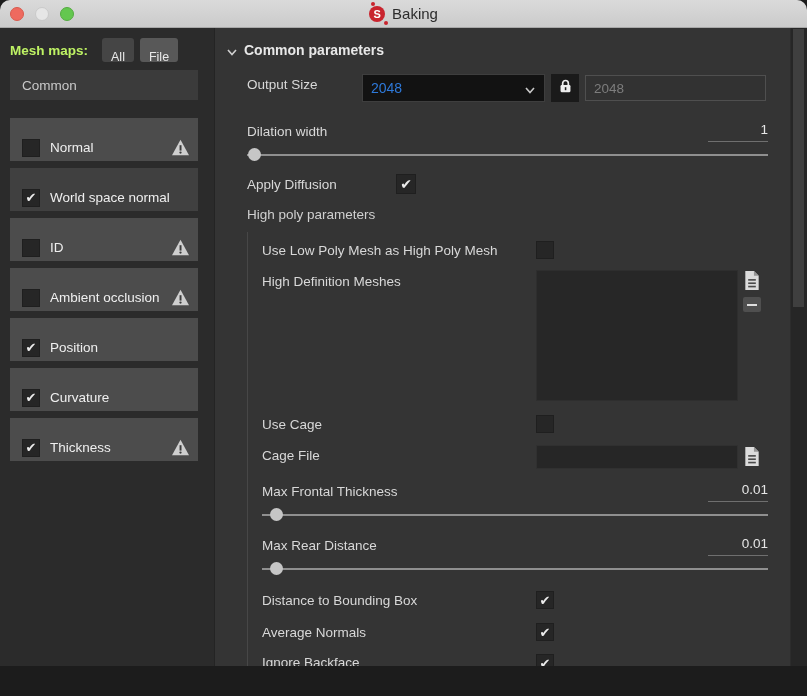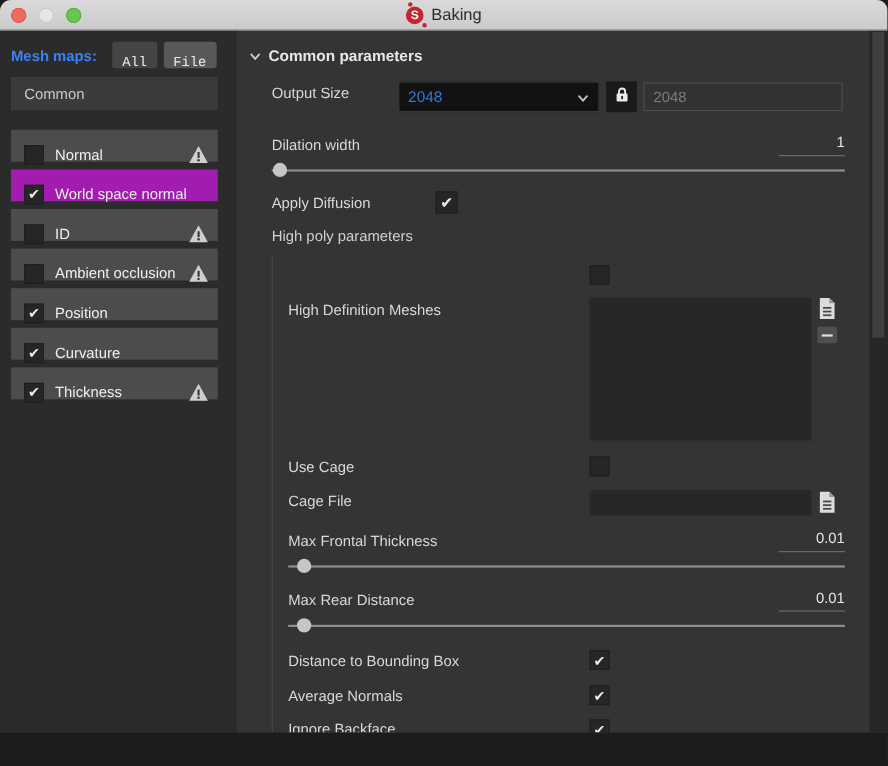--- a/index.html
+++ b/index.html
@@ -42,38 +42,38 @@
   }
   .wintitle { font-size:15px; color:#2c2c2c; }
   
   .content { display:flex; height:638px; }
   .sidebar { width:215px; background:#2b2b2b; border-right:1px solid #242424; position:relative; flex:none; }
   .main { width:575px; position:relative; background:#343434; flex:none; overflow:hidden; }
   .vscroll { width:17px; background:#262626; position:relative; flex:none; border-left:1px solid #2c2c2c; }
   .vscroll .thumb { position:absolute; left:2px; top:1px; width:11px; height:278px; background:#3f3f3f; }
   
   .sb-head { position:absolute; left:10px; top:10px; width:195px; display:flex; align-items:center; }
-  .sb-head .lbl { font-weight:bold; font-size:13.5px; color:#3b82f6; }
+  .sb-head .lbl { font-weight:bold; font-size:13.5px; color:#bef264; }
   .sb-btn {
     height:21px; border:none; border-radius:3px; color:#e9e9e9; font-size:12.5px;
-    font-family:Liberation Mono, monospace; padding:12px 9px; margin-left:6px; cursor:pointer;
+    font-family:Liberation Sans, sans-serif; padding:12px 9px; margin-left:6px; cursor:pointer;
   }
   .sb-btn.all { background:#454545; margin-left:14px; }
   .sb-btn.none { background:#585858; }
   .preset {
     position:absolute; left:10px; top:42px; width:188px; height:30px;
     background:#3b3b3b; color:#c9c9c9; font-size:13.5px;
     display:flex; align-items:center; padding-left:12px;
   }
   .maplist { position:absolute; left:10px; top:90px; width:188px; }
   .map-row {
-    height:29px; background:#4c4c4c; margin-bottom:7px;
+    height:43px; background:#4c4c4c; margin-bottom:7px;
     display:flex; align-items:center; padding:16px 8px 0 12px; position:relative;
   }
-  .map-row.selected { background:#a21caf; }
+  .map-row.selected { background:#404040; }
   .map-row .map-label { font-size:13.5px; color:#efefef; margin-left:10px; flex:1; white-space:nowrap; }
   .warn { width:19px; height:17px; display:block; flex:none; }
   
   .checkbox {
     width:18px; height:18px; background:#262626; border:1px solid #1f1f1f;
     display:flex; align-items:center; justify-content:center; flex:none; cursor:pointer;
   }
   .checkbox.checked::after {
     content:"\2714"; color:#ececec; font-size:13px; line-height:1;
   }
@@ -240,20 +240,21 @@
         <span class="track"></span>
         <span class="handle" style="left:1.3%;"></span>
       </div>
 
       <div class="abs mlabel" style="left:32px; top:149px;">Apply Diffusion</div>
       <span class="abs checkbox big checked" style="left:181px; top:146px;"></span>
 
       <div class="abs mlabel subtle" style="left:32px; top:179px;">High poly parameters</div>
       <div class="abs groupline"></div>
 
+      <div class="abs mlabel" style="left:47px; top:215px;">Use Low Poly Mesh as High Poly Mesh</div>
       <span class="abs checkbox" style="left:321px; top:213px;"></span>
 
       <div class="abs mlabel" style="left:47px; top:246px;">High Definition Meshes</div>
       <div class="abs listbox"></div>
       <button class="abs iconbtn" style="left:528px; top:242px;">
         <span><svg viewBox="0 0 18 22" width="18" height="21">
               <path d="M2 1 h9 l5 5 v15 h-14 z" fill="#dcdcdc"></path>
               <path d="M11 1 l5 5 h-5 z" fill="#969696"></path>
               <rect x="5" y="9.5" width="8" height="1.7" fill="#4a4a4a"></rect>
               <rect x="5" y="13" width="8" height="1.7" fill="#4a4a4a"></rect>

